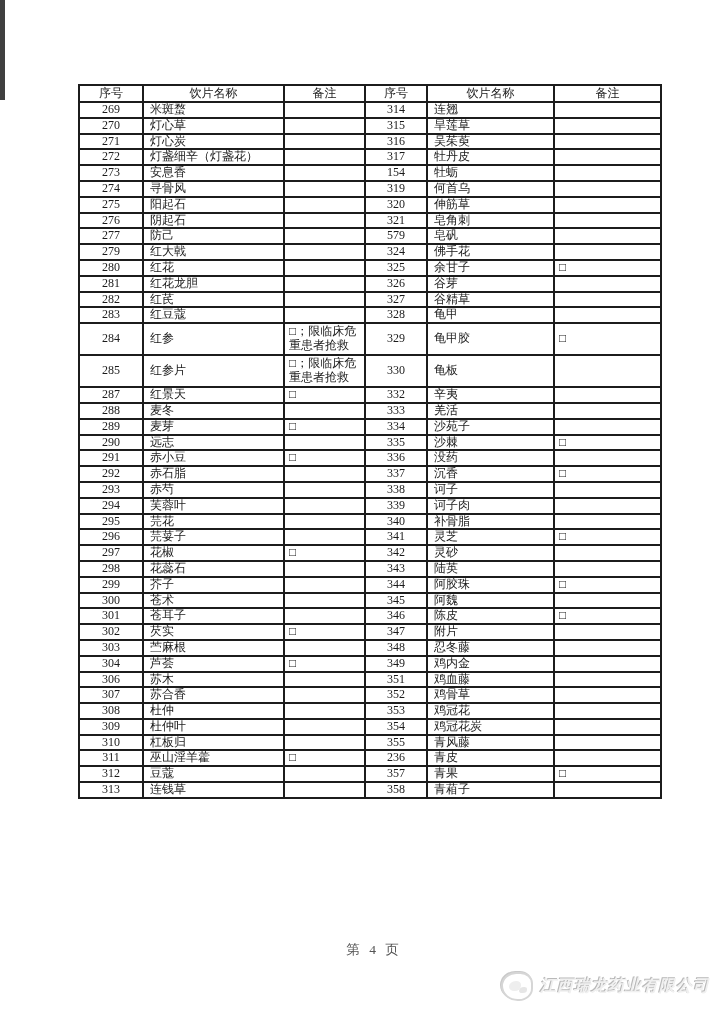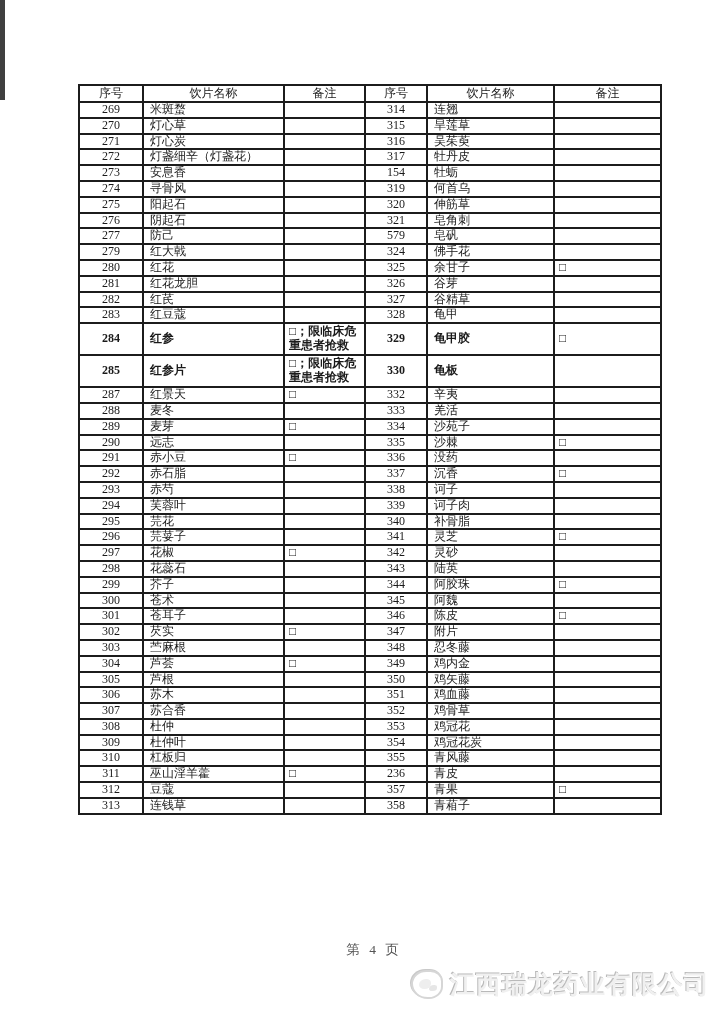--- a/index.html
+++ b/index.html
@@ -35,21 +35,21 @@
     font-size: 12px;
     line-height: 1.15;
     color: #1a1a1a;
     font-weight: normal;
     vertical-align: middle;
     overflow: hidden;
     white-space: normal;
   }
   table.grid th { height: 17px; text-align: center; }
   table.grid td { height: 15.6px; }
-  tr.tall td { height: 32px; font-weight: bold; }
+  tr.tall td { height: 32px; }
   td.c-no  { text-align: center; }
   td.c-name { text-align: left; padding-left: 6px; }
   td.c-remark { text-align: left; padding-left: 4px; font-size: 11.5px; color: #2b2b2b; }
 
   .page-footer {
     position: absolute;
     left: 16px; top: 941px;
     width: 100%;
     text-align: center;
     font-size: 13.5px;
@@ -75,26 +75,27 @@
   .watermark-logo::after {
     content: "";
     position: absolute;
     left: 6px; top: 7px;
     width: 12px; height: 10px;
     border-radius: 60% 40% 55% 45%;
     background: #eeeeee;
     box-shadow: 8px 4px 0 -2px #e6e6e6;
   }
   .watermark-text {
-    font-size: 25px;
+    font-size: 16px;
     font-weight: bold;
     color: #f0f0f0;
     text-shadow: -1px -1px 0 #b9b9b9, 1px 1px 0 #ffffff, 2px 2px 1px #ffffff;
     letter-spacing: 1px;
     font-family: "Liberation Sans", "DejaVu Sans", sans-serif;
+    font-style: italic;
   }
 </style>
 </head>
 <body>
 
 <div class="page">
 
   <div class="edge-mark"></div>
 
   <table class="grid">
@@ -383,28 +384,20 @@
   </tr>
         <tr>
     <td class="c-no">304</td>
     <td class="c-name">芦荟</td>
     <td class="c-remark">□</td>
     <td class="c-no">349</td>
     <td class="c-name">鸡内金</td>
     <td class="c-remark"></td>
   </tr>
         <tr>
-    <td class="c-no">305</td>
-    <td class="c-name">芦根</td>
-    <td class="c-remark"></td>
-    <td class="c-no">350</td>
-    <td class="c-name">鸡矢藤</td>
-    <td class="c-remark"></td>
-  </tr>
-        <tr>
     <td class="c-no">306</td>
     <td class="c-name">苏木</td>
     <td class="c-remark"></td>
     <td class="c-no">351</td>
     <td class="c-name">鸡血藤</td>
     <td class="c-remark"></td>
   </tr>
         <tr>
     <td class="c-no">307</td>
     <td class="c-name">苏合香</td>

